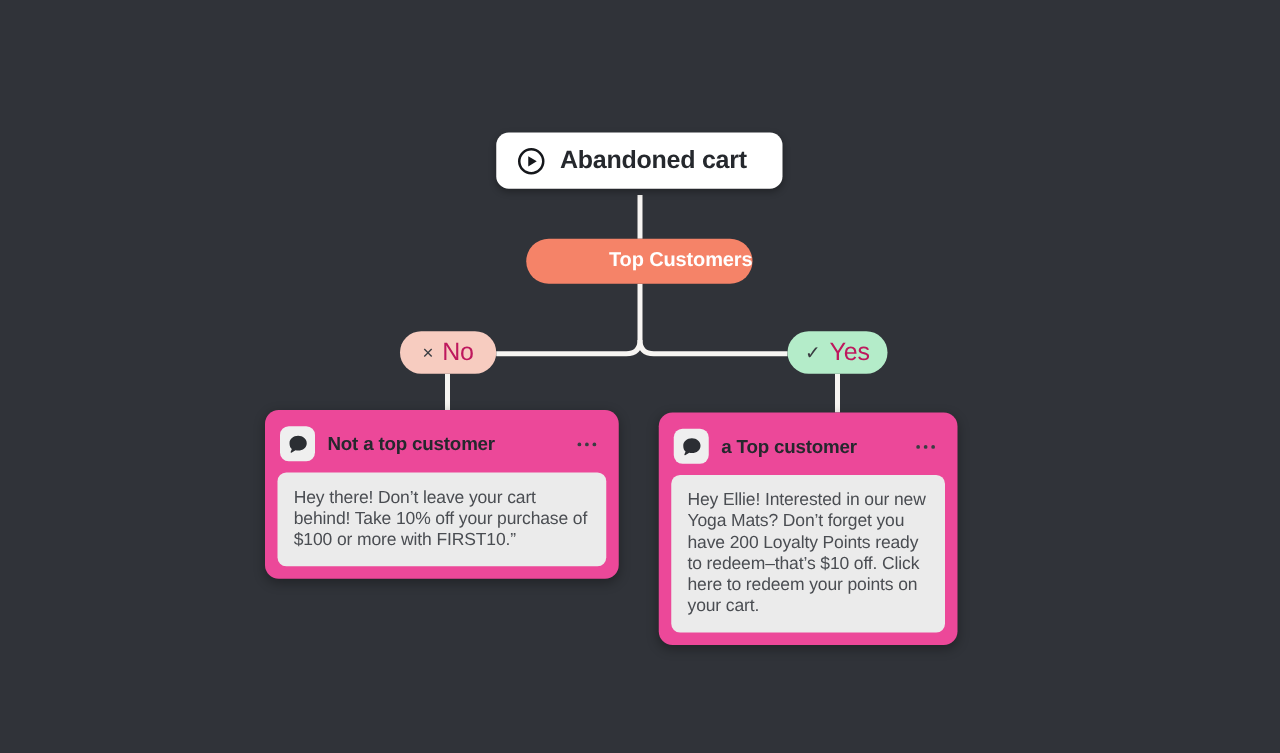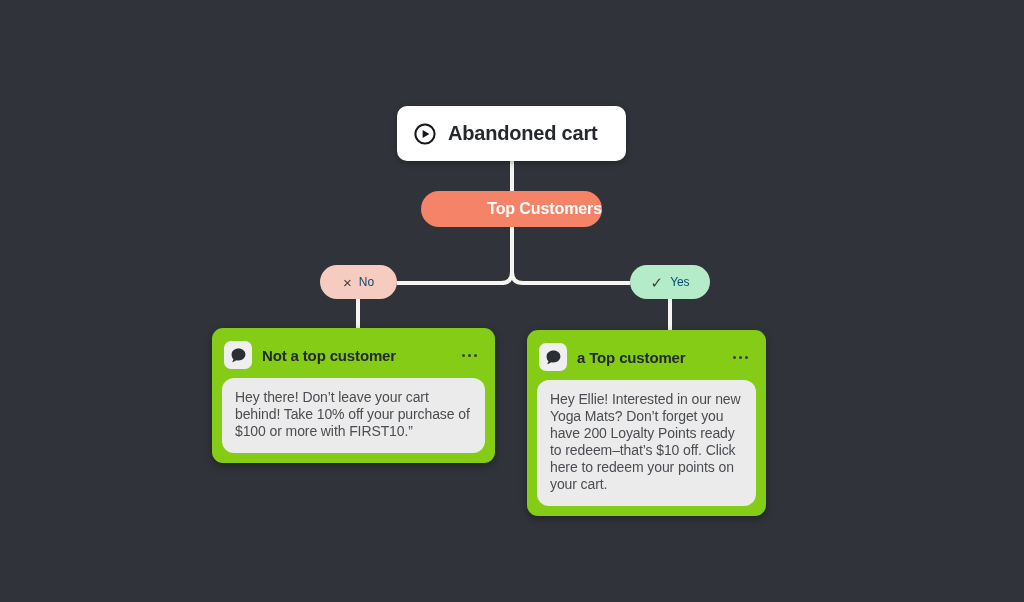--- a/index.html
+++ b/index.html
@@ -27,21 +27,21 @@
     height: 602px;
     pointer-events: none;
   }
 
   
   .trigger-node {
     position: absolute;
     left: 397px;
     top: 106px;
     width: 229px;
-    height: 55px;
+    height: 45px;
     background: #ffffff;
     border-radius: 10px;
     box-sizing: border-box;
     display: flex;
     align-items: center;
     padding: 0 16px;
     box-shadow: 0 2px 6px rgba(0,0,0,0.30);
   }
   .trigger-icon {
     width: 24px;
@@ -104,30 +104,30 @@
     background: #b4ecc9;
   }
   .branch-glyph {
     font-size: 15px;
     color: #3a3d42;
     margin-right: 7px;
     line-height: 1;
     display: block;
   }
   .branch-label {
-    font-size: 12px;
-    color: #0c4a6e;
+    font-size: 20px;
+    color: #be185d;
     letter-spacing: -0.1px;
     white-space: nowrap;
   }
 
   
   .msg-card {
     position: absolute;
-    background: #84cc16;
+    background: #ec4899;
     border-radius: 11px;
     box-sizing: border-box;
     padding: 10px 10px 10px 10px;
     box-shadow: 0 3px 9px rgba(0,0,0,0.32);
   }
   .card-left {
     left: 212px;
     top: 328px;
     width: 283px;
   }
@@ -172,21 +172,21 @@
   .card-more span {
     width: 3px;
     height: 3px;
     border-radius: 50%;
     background: #3a3d42;
     display: block;
   }
   .card-body {
     margin-top: 6px;
     background: #ebebeb;
-    border-radius: 12px;
+    border-radius: 7px;
     padding: 11px 13px 13px 13px;
   }
   .card-text {
     font-size: 14px;
     line-height: 17px;
     color: #4a4d52;
     margin: 0;
     letter-spacing: -0.1px;
   }
 </style>

